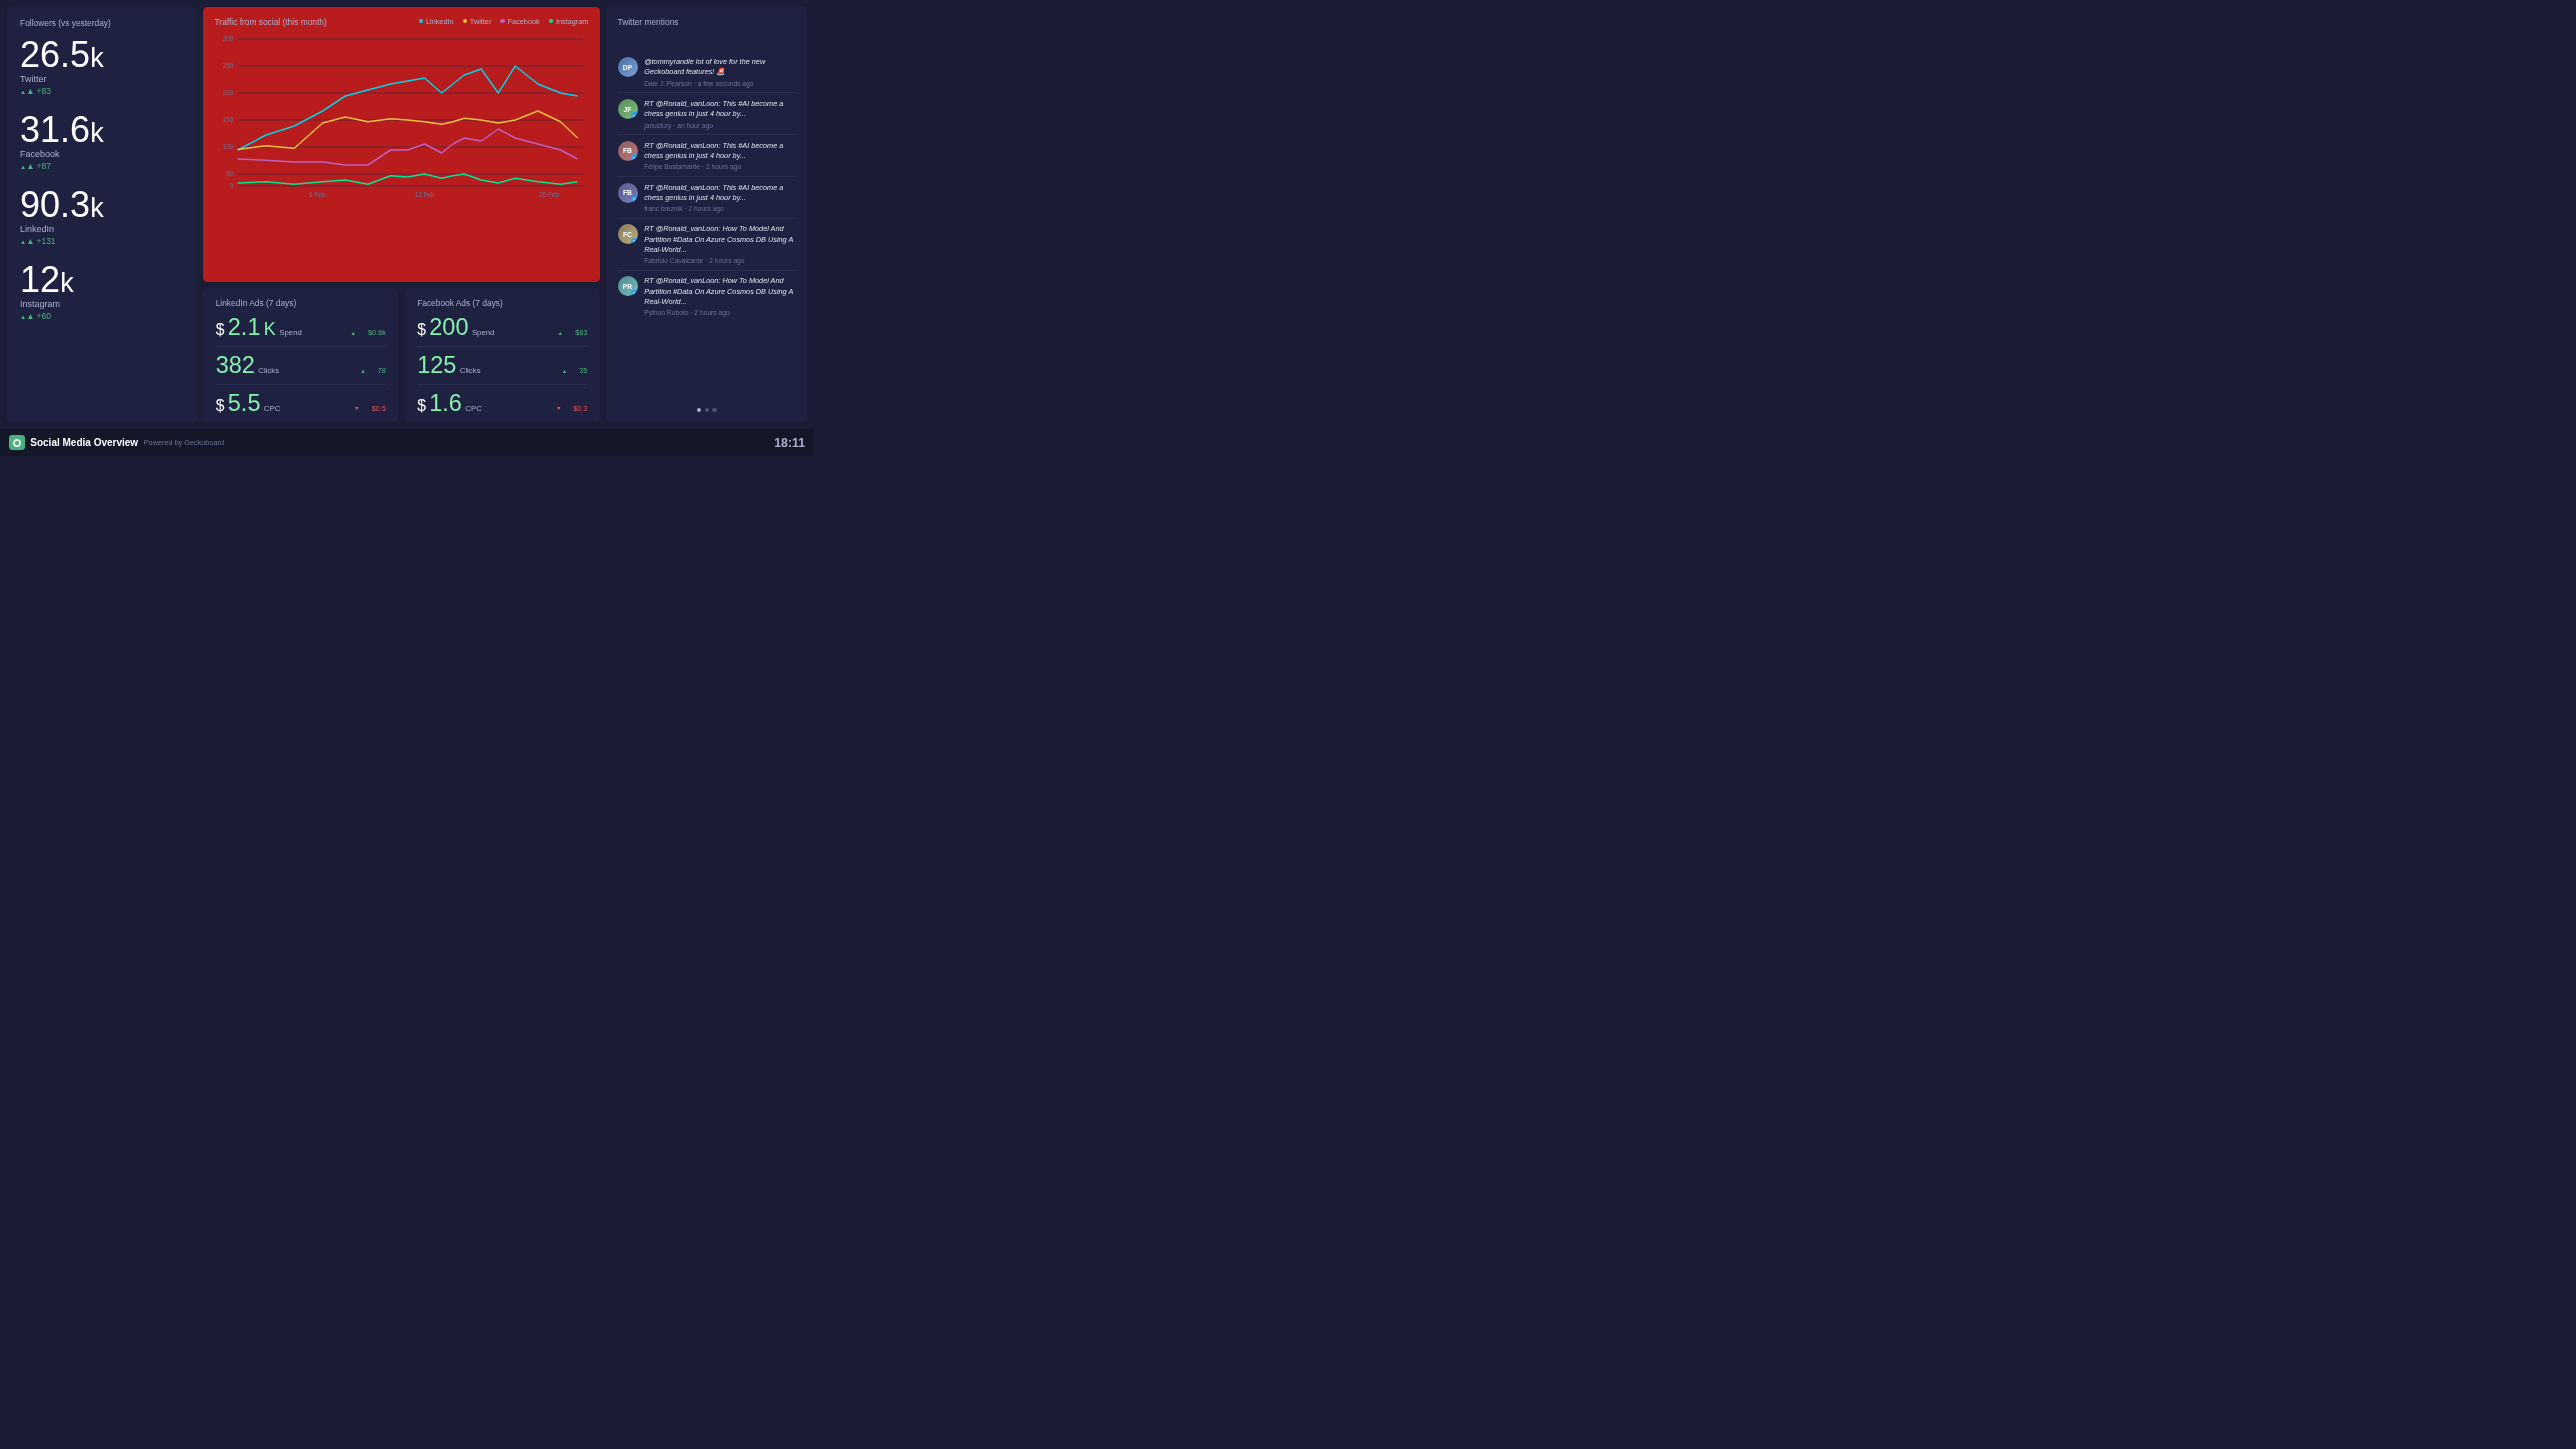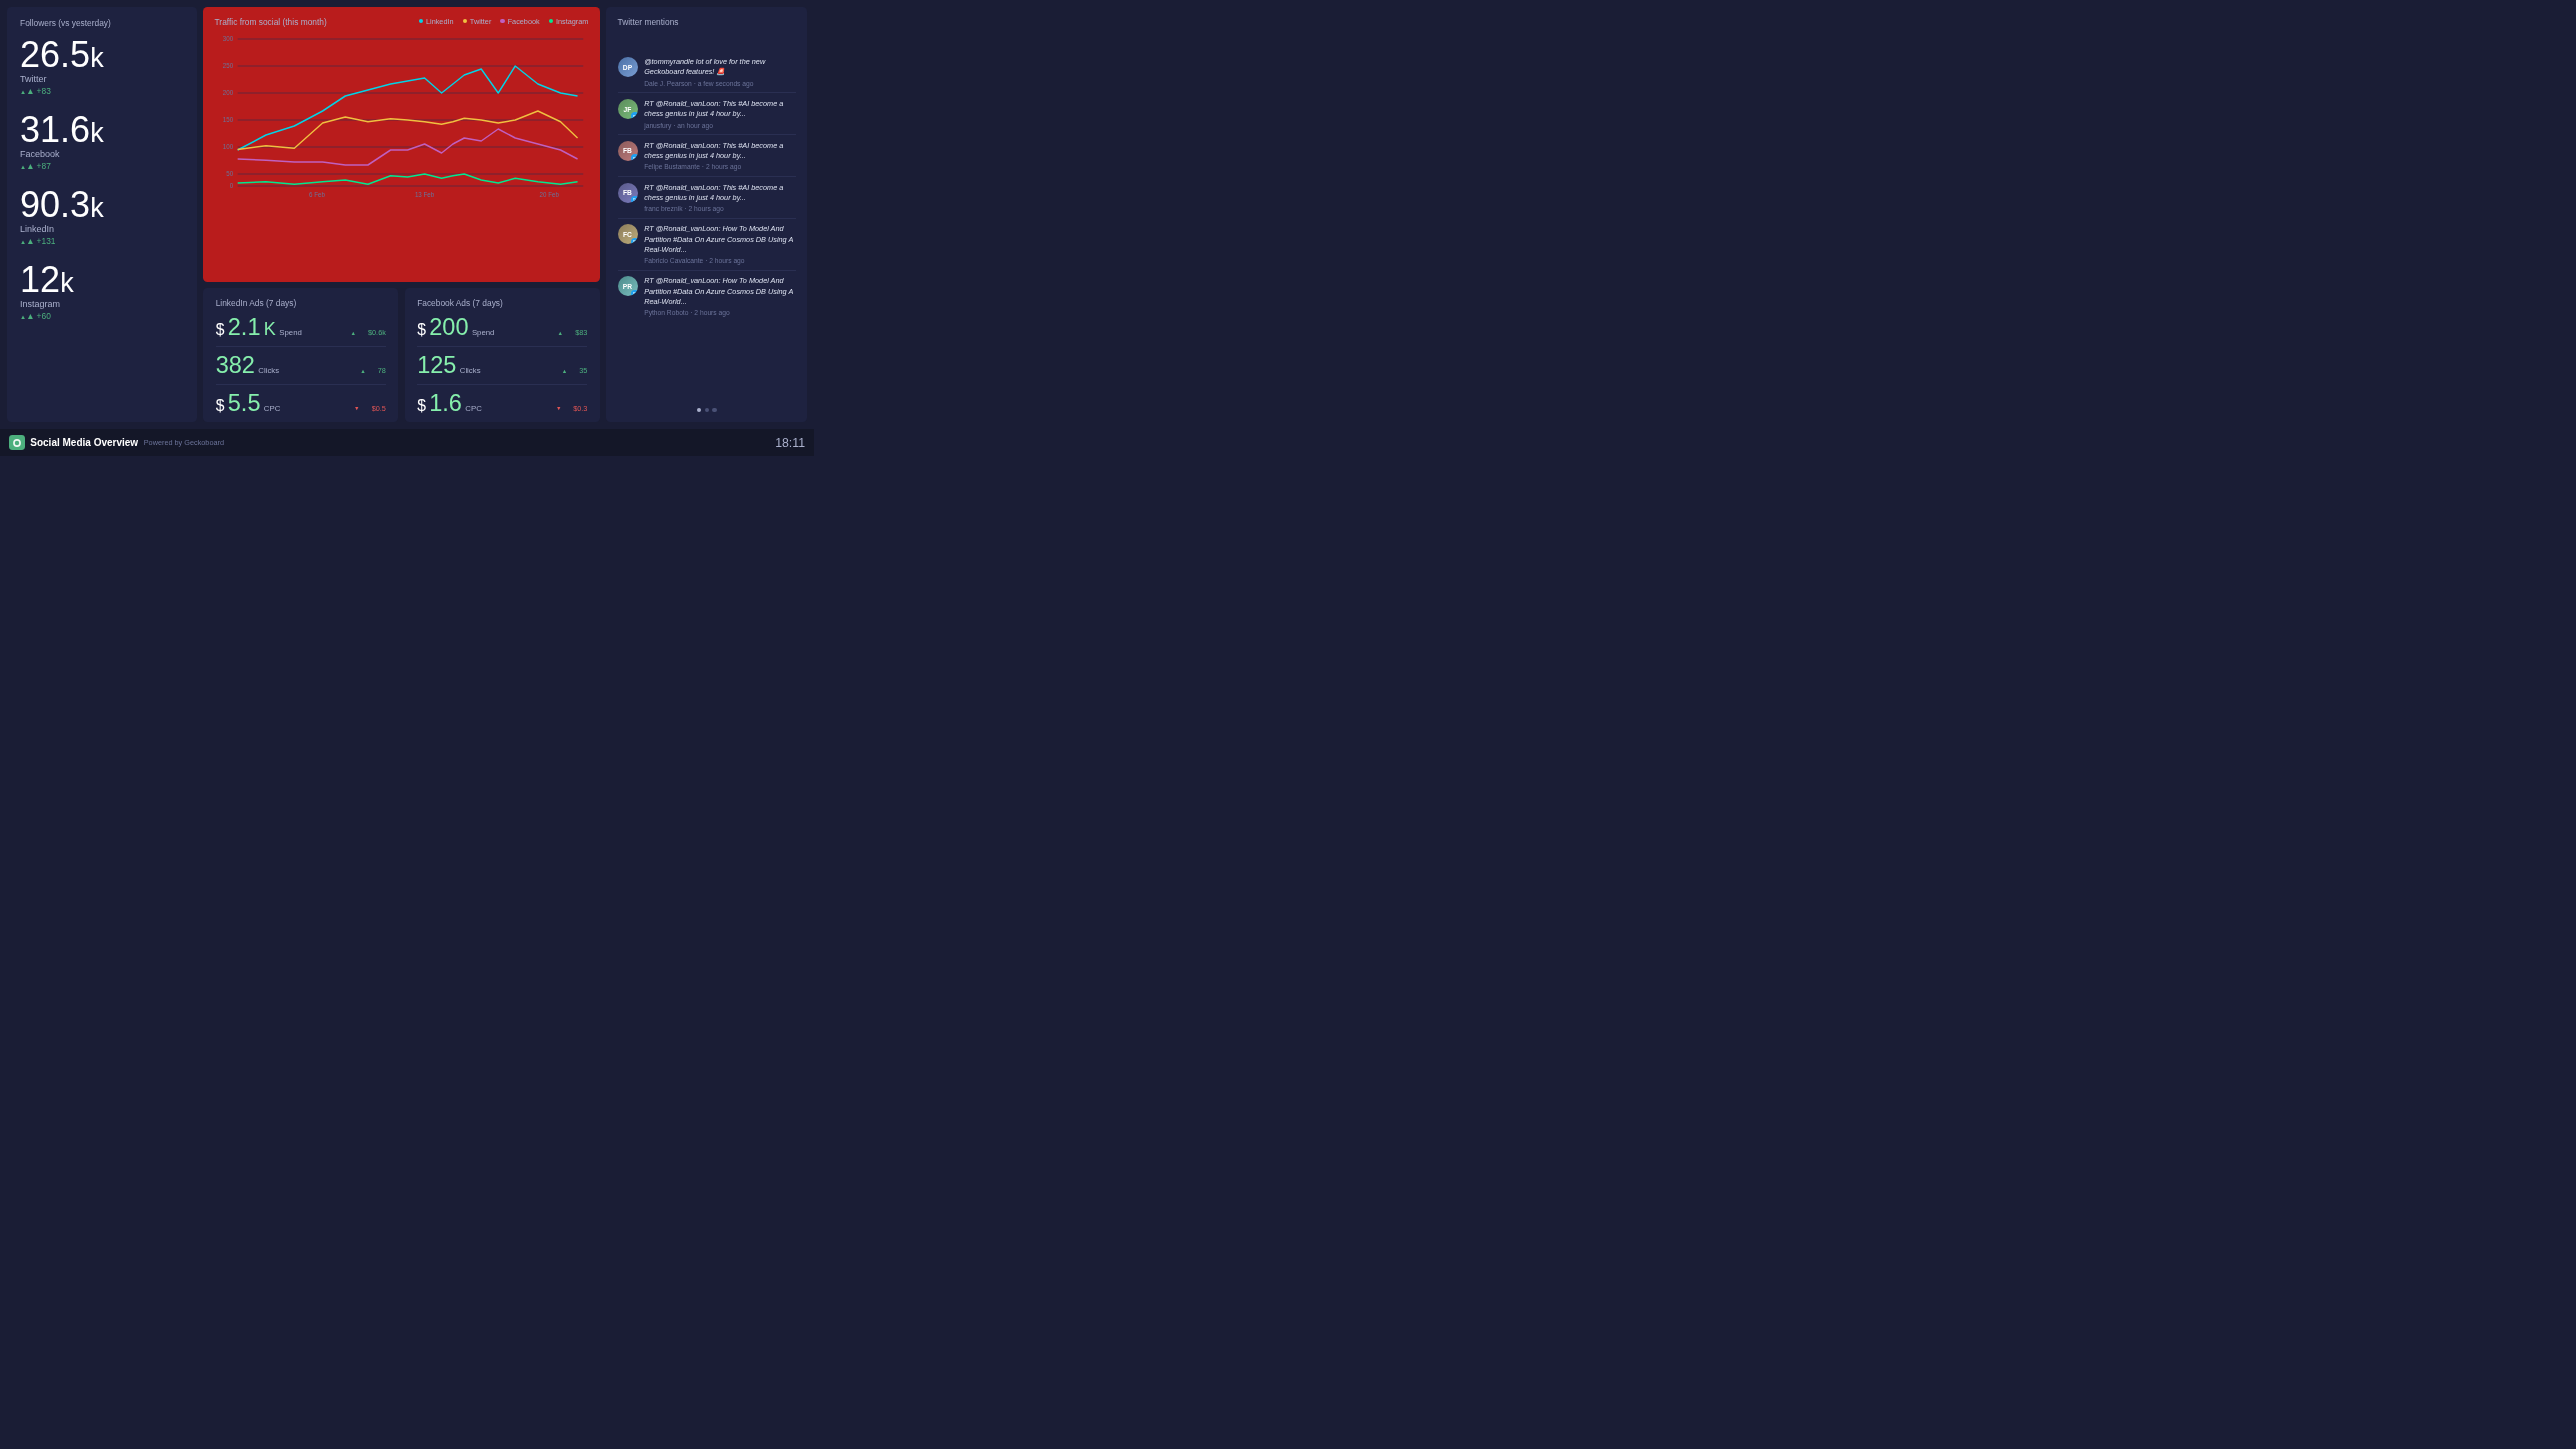--- a/index.html
+++ b/index.html
@@ -290,21 +290,21 @@
       font-weight: 600;
       color: #fff;
     }
     .footer-powered {
       font-size: 7.3px;
       color: #6b7399;
     }
     .footer-time {
       font-size: 12.3px;
       color: #aab0cc;
-      font-weight: 400;
+      font-weight: 700;
     }
 
     
     .av1 { background: linear-gradient(135deg, #4a6fa5, #7b9fd4); }
     .av2 { background: linear-gradient(135deg, #5a8a5a, #7cbf7c); }
     .av3 { background: linear-gradient(135deg, #8a5a5a, #bf7c7c); }
     .av4 { background: linear-gradient(135deg, #5a5a8a, #7c7cbf); }
     .av5 { background: linear-gradient(135deg, #8a7a5a, #bfaf7c); }
     .av6 { background: linear-gradient(135deg, #4a8a8a, #7cbfbf); }
 

